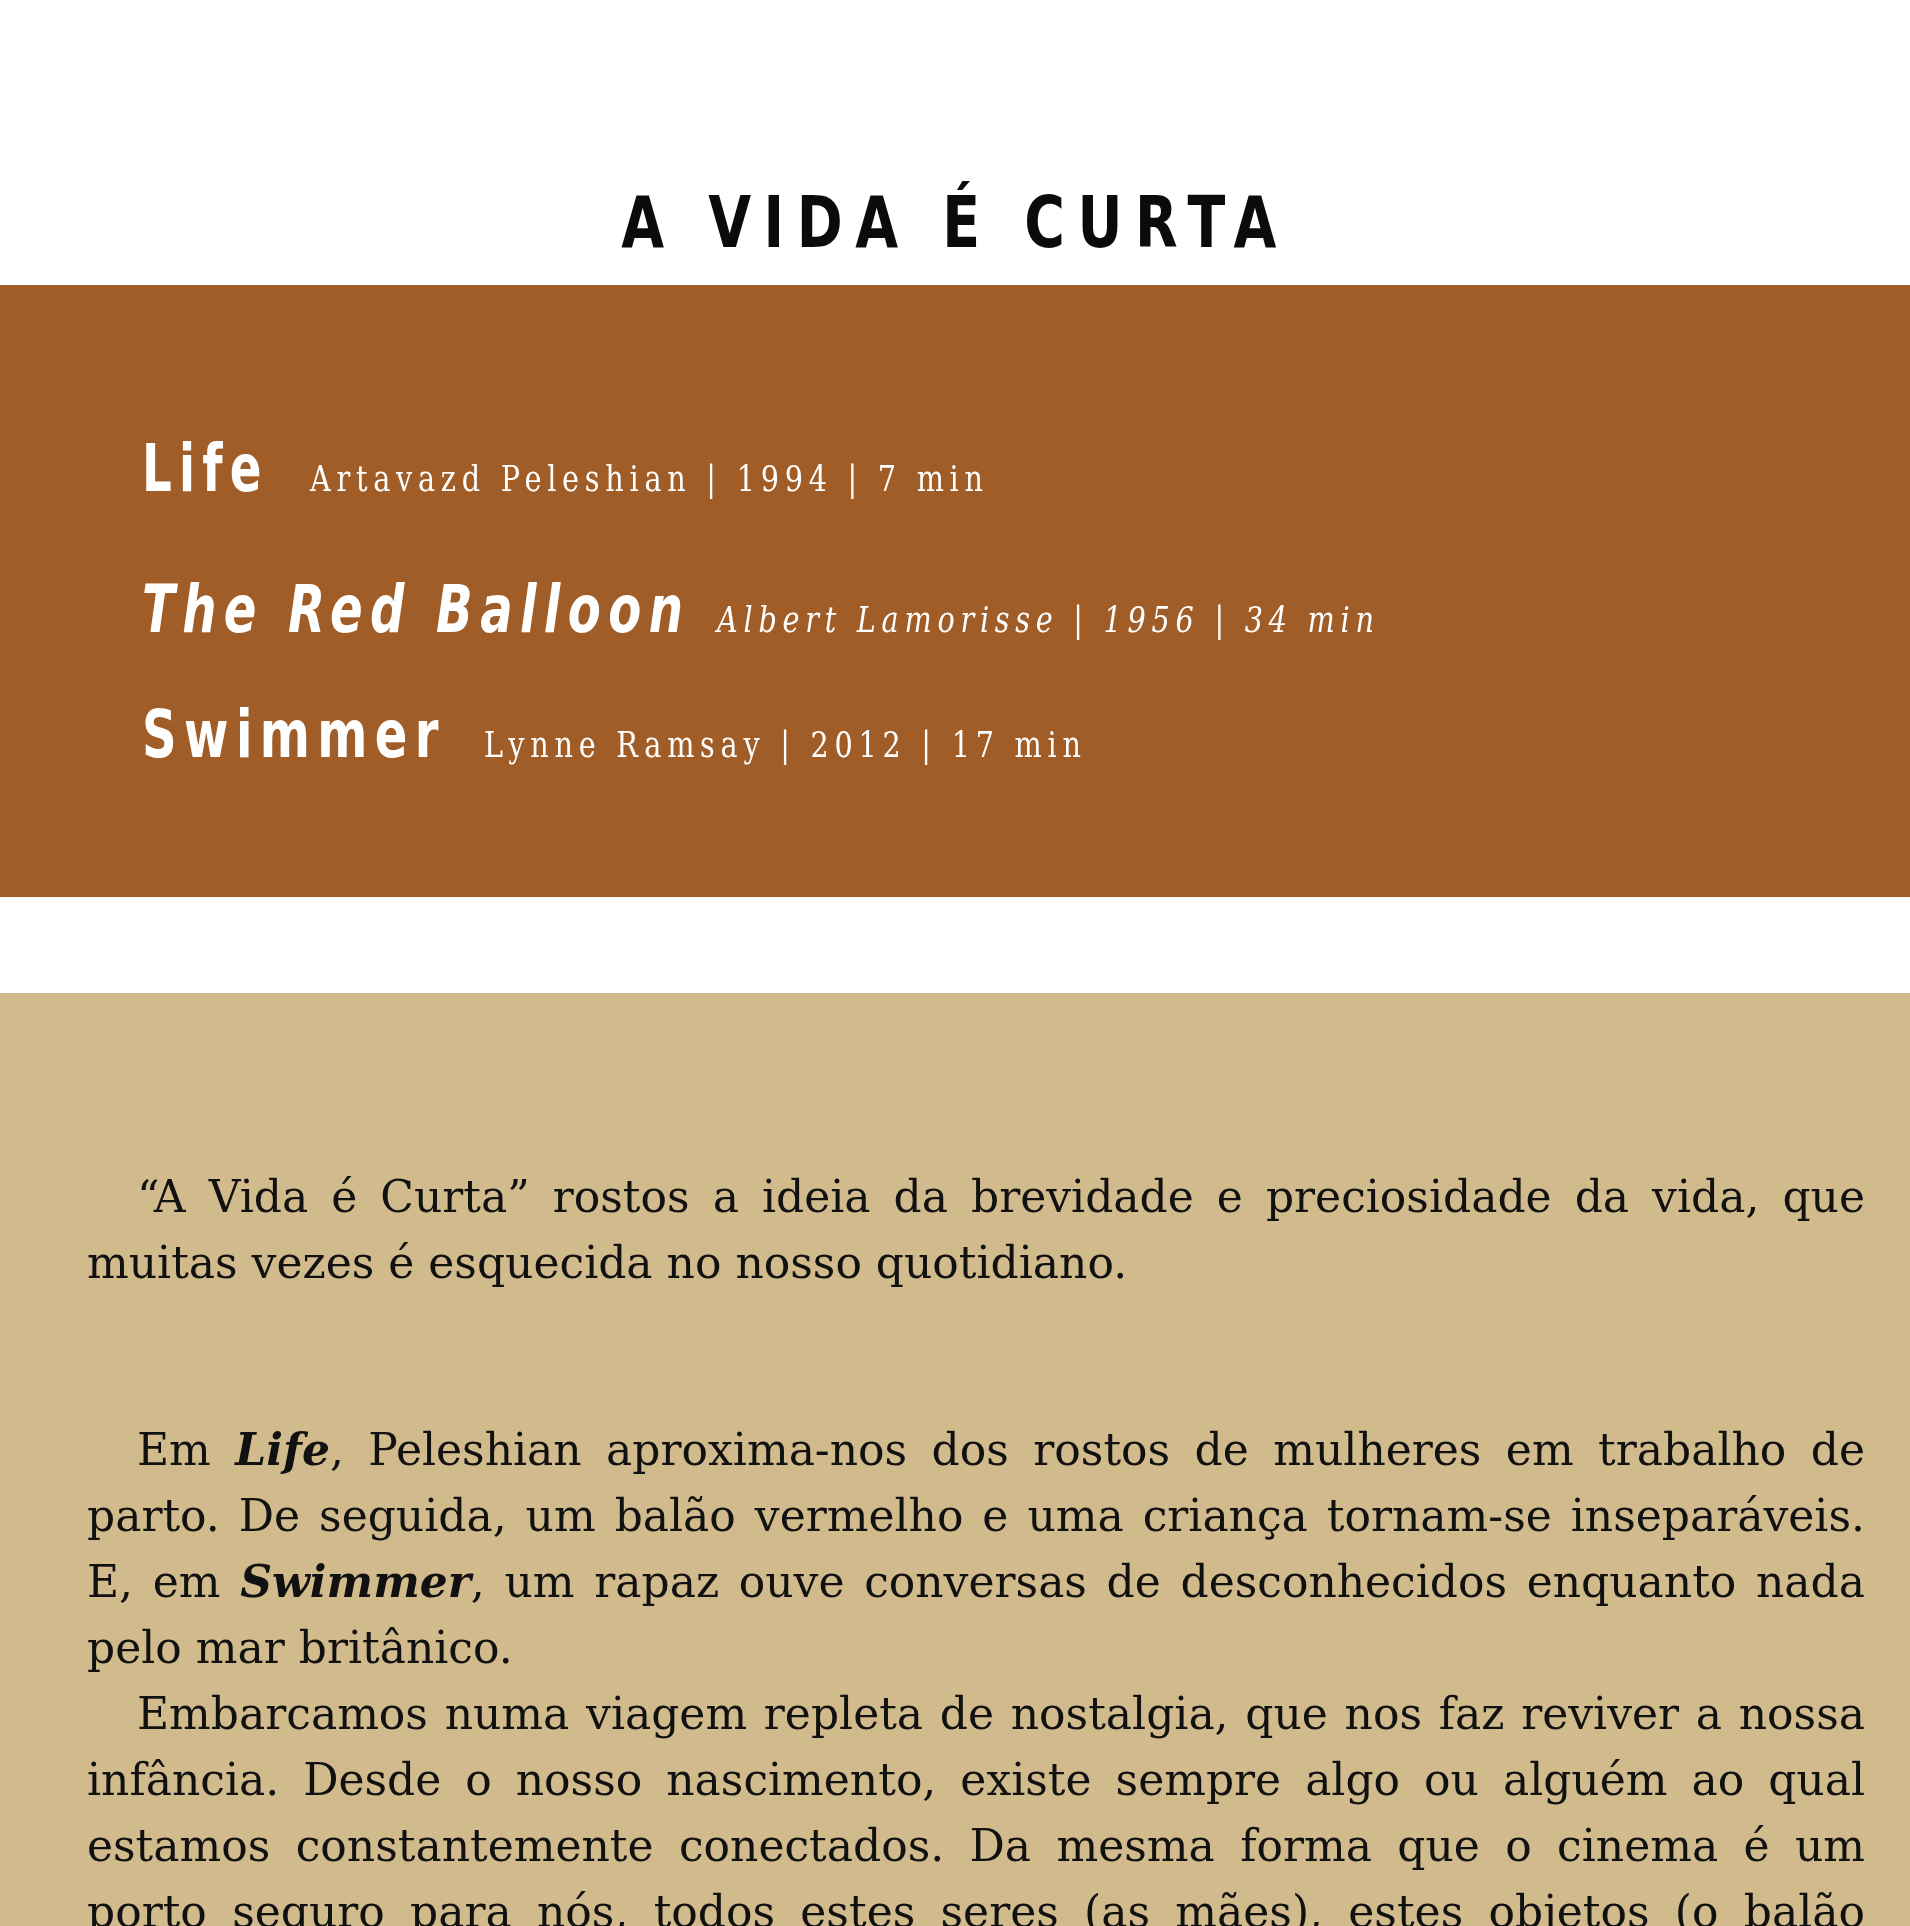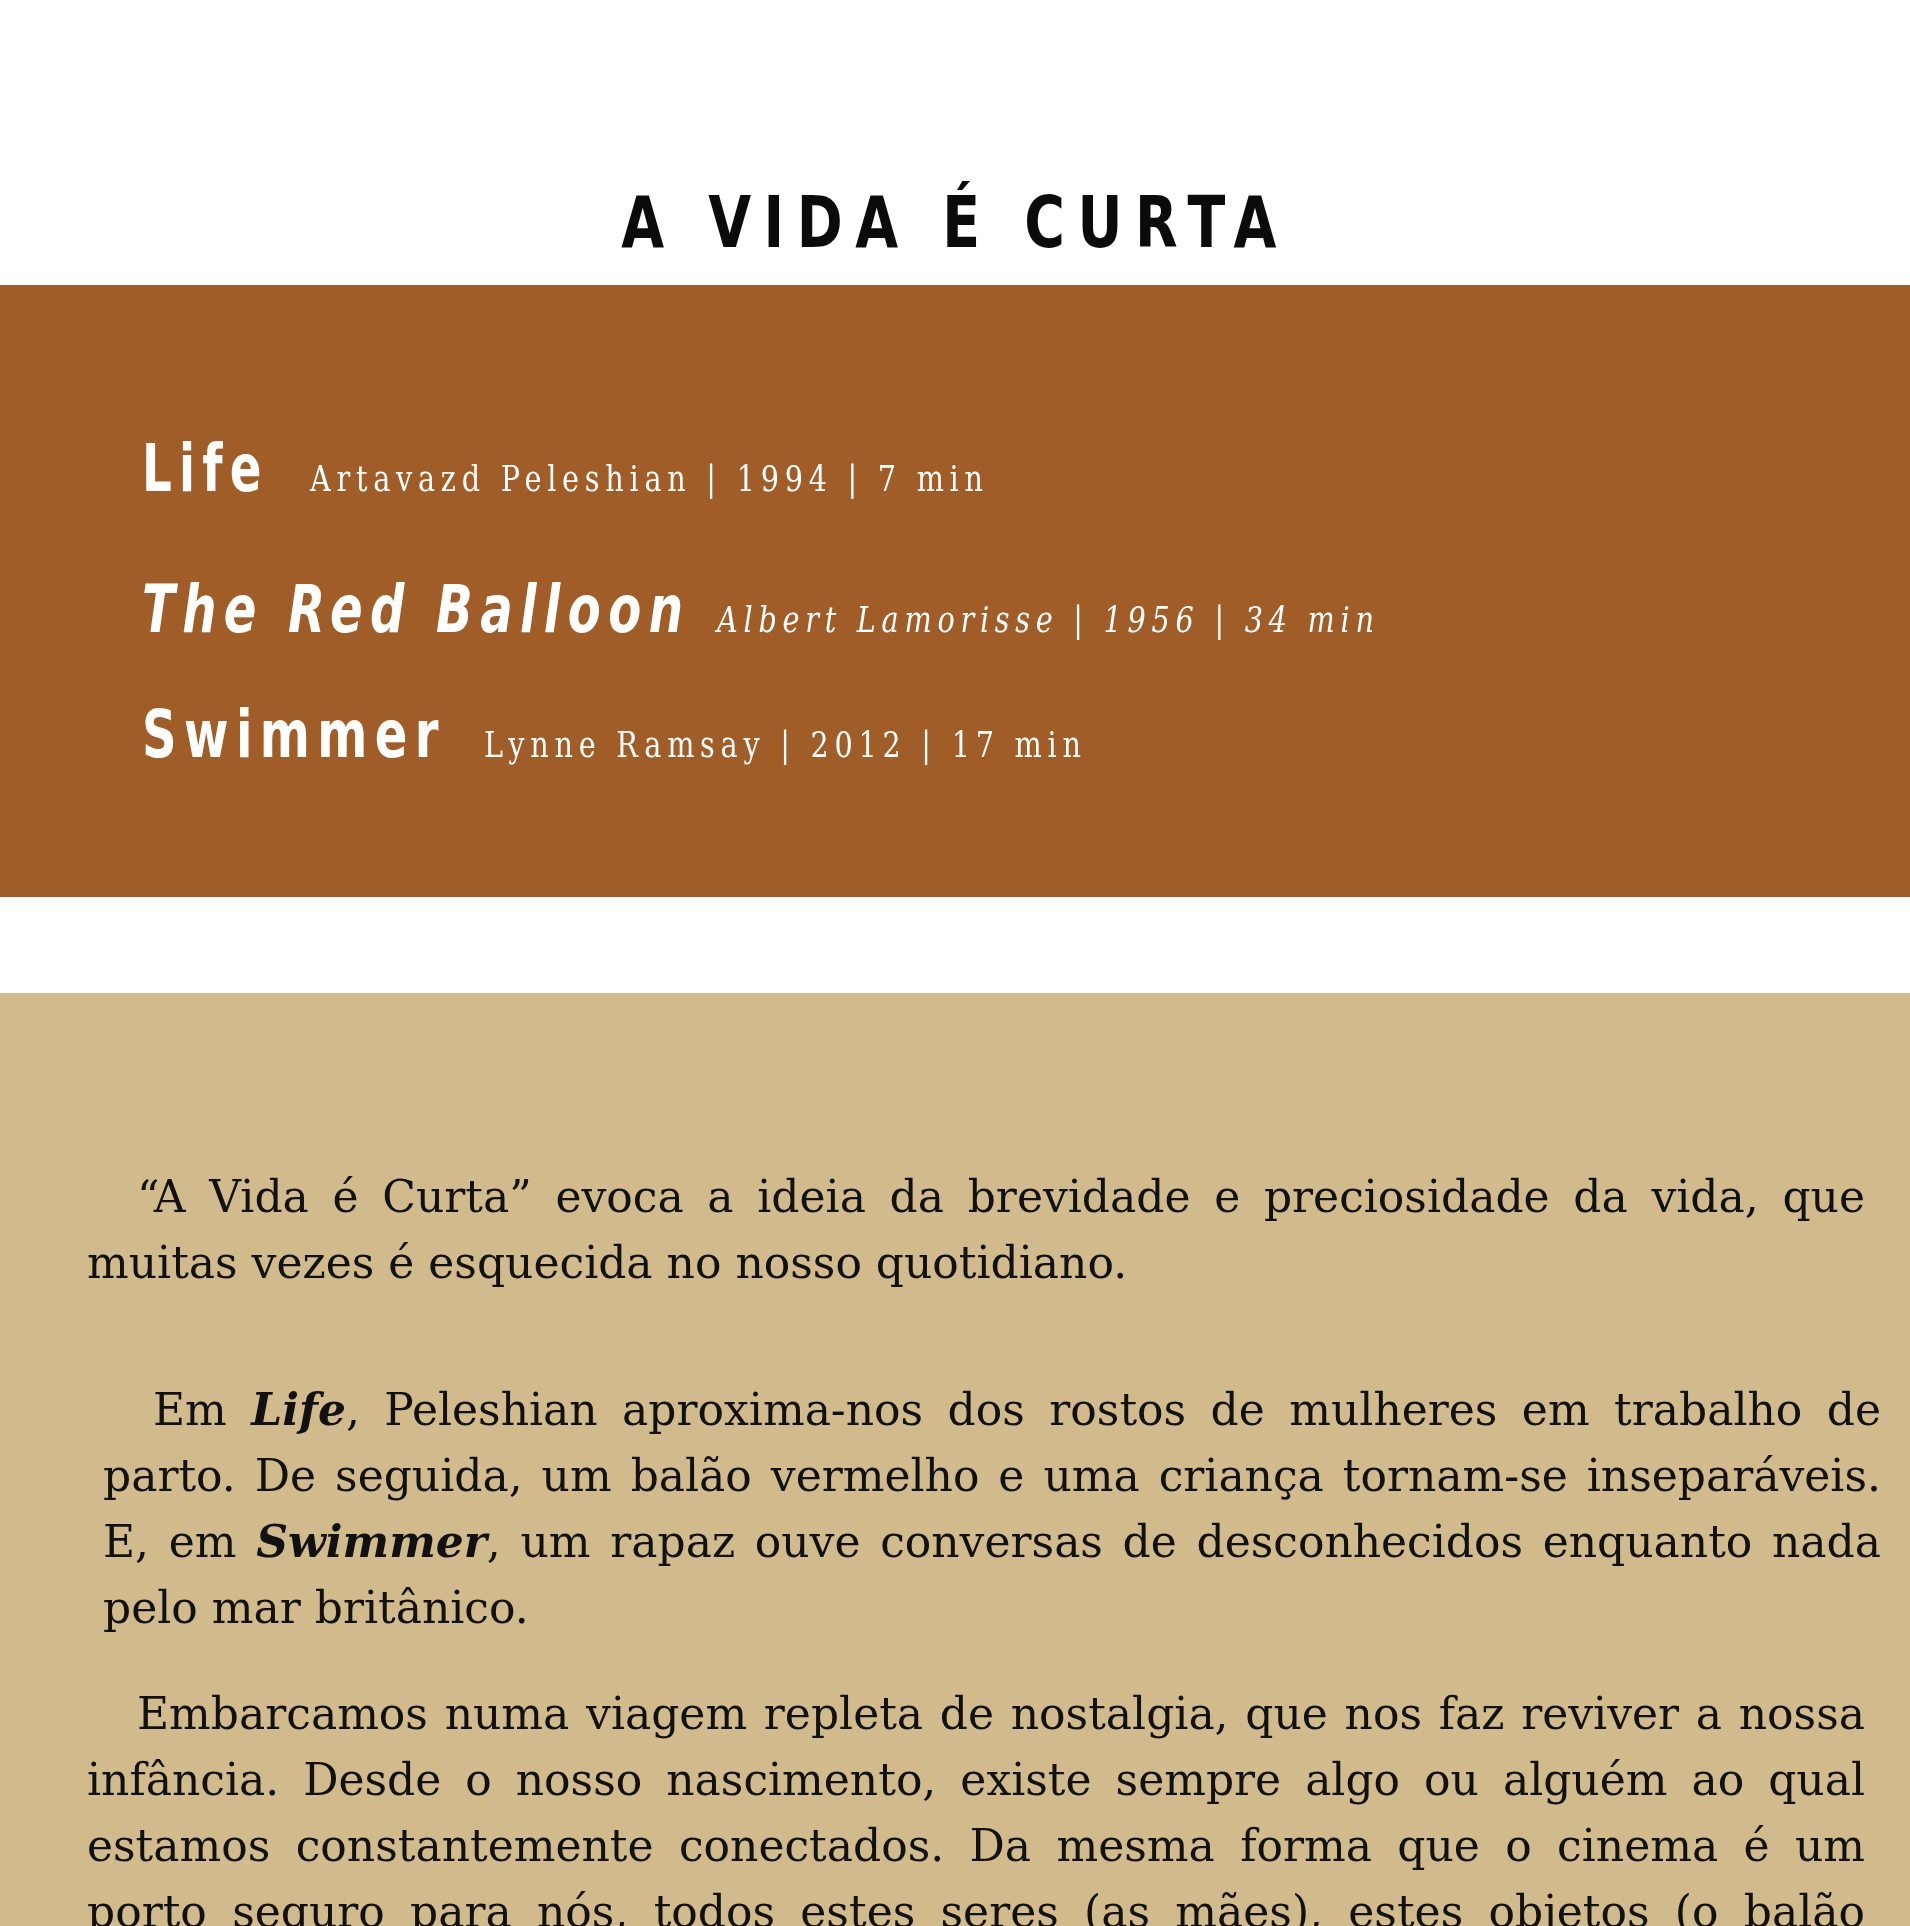--- a/index.html
+++ b/index.html
@@ -34,21 +34,21 @@
     .row-3 .film-title { transform: scaleX(0.74); }
     .row-3 .film-meta { transform: scaleX(0.82); margin-left: -69px; }
     .text-band {
       position: absolute; left: 0; top: 993px; width: 1910px; height: 1391px; background: #d1bb8d;
     }
     .body-text {
       position: absolute; left: 87px; width: 1778px; color: #111111;
       font-family: "DejaVu Serif", serif; font-size: 44px; line-height: 66px; text-align: justify;
     }
     .p1 { top: 1120px; }
-    .p2 { top: 1333px; margin-left: 16px; }
+    .p2 { top: 1373px; }
     .p3 { top: 1637px; }
     .indent { text-indent: 50px; }
     .body-text em { font-style: italic; font-weight: bold; }
   </style>
 </head>
 <body>
 
 <h1 class="page-title">A VIDA É CURTA</h1>
 
 <section class="films-band"></section>
@@ -61,18 +61,18 @@
   <span class="film-title">The Red Balloon</span>
   <span class="film-meta">Albert Lamorisse  | 1956 | 34 min</span>
 </div>
 <div class="film-row row-3">
   <span class="film-title">Swimmer</span>
   <span class="film-meta">Lynne Ramsay | 2012 | 17 min</span>
 </div>
 
 <section class="text-band"></section>
 
-<p class="body-text p1 indent">“A Vida é Curta” evoca a ideia da brevidade e preciosidade da vida, que muitas vezes é esquecida no nosso quotidiano.</p>
+<p class="body-text p1 indent">“A Vida é Curta” rostos a ideia da brevidade e preciosidade da vida, que muitas vezes é esquecida no nosso quotidiano.</p>
 
 <p class="body-text p2 indent"><span>Em </span><em>Life</em><span>, Peleshian aproxima-nos dos rostos de mulheres em trabalho de parto. De seguida, um balão vermelho e uma criança tornam-se inseparáveis. E, em </span><em>Swimmer</em><span>, um rapaz ouve conversas de desconhecidos enquanto nada pelo mar britânico.</span></p>
 
 <p class="body-text p3 indent">Embarcamos numa viagem repleta de nostalgia, que nos faz reviver a nossa infância. Desde o nosso nascimento, existe sempre algo ou alguém ao qual estamos constantemente conectados. Da mesma forma que o cinema é um porto seguro para nós, todos estes seres (as mães), estes objetos (o balão vermelho) e até mesmo a natureza (o mar) agem como refúgios das dificuldades que enfrentamos nesta etapa da vida.</p>
 
 
 </body></html>

